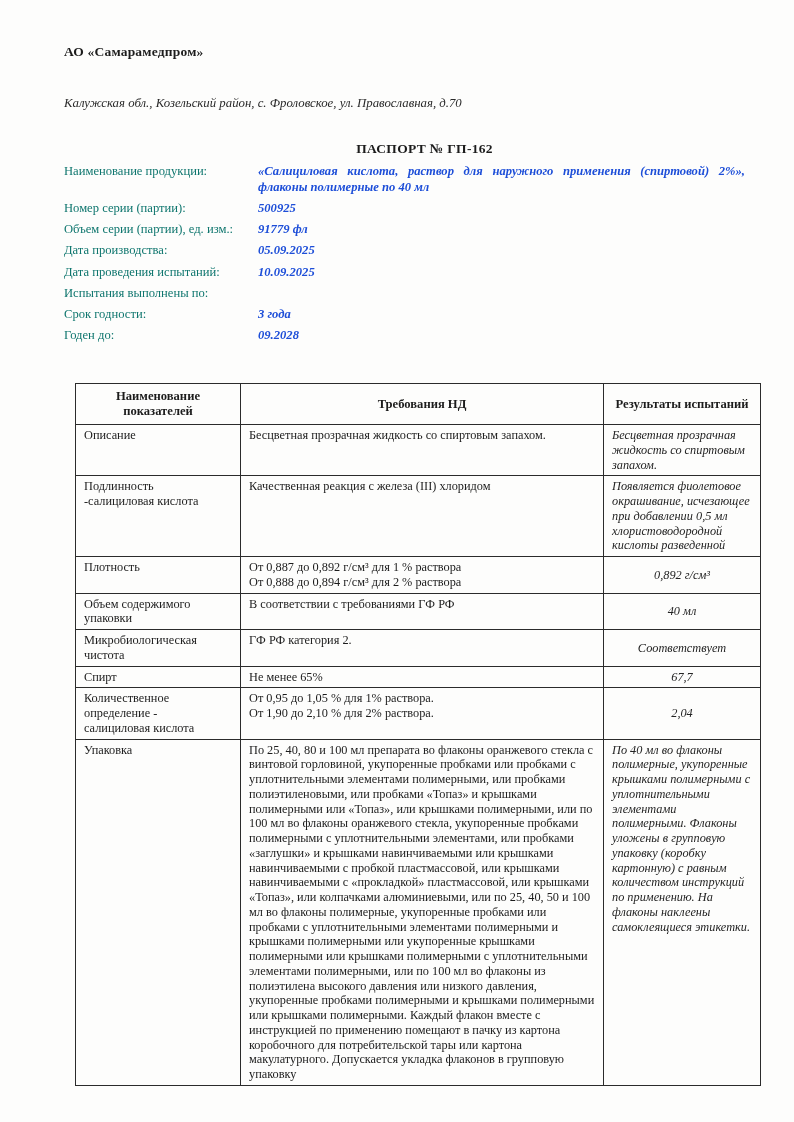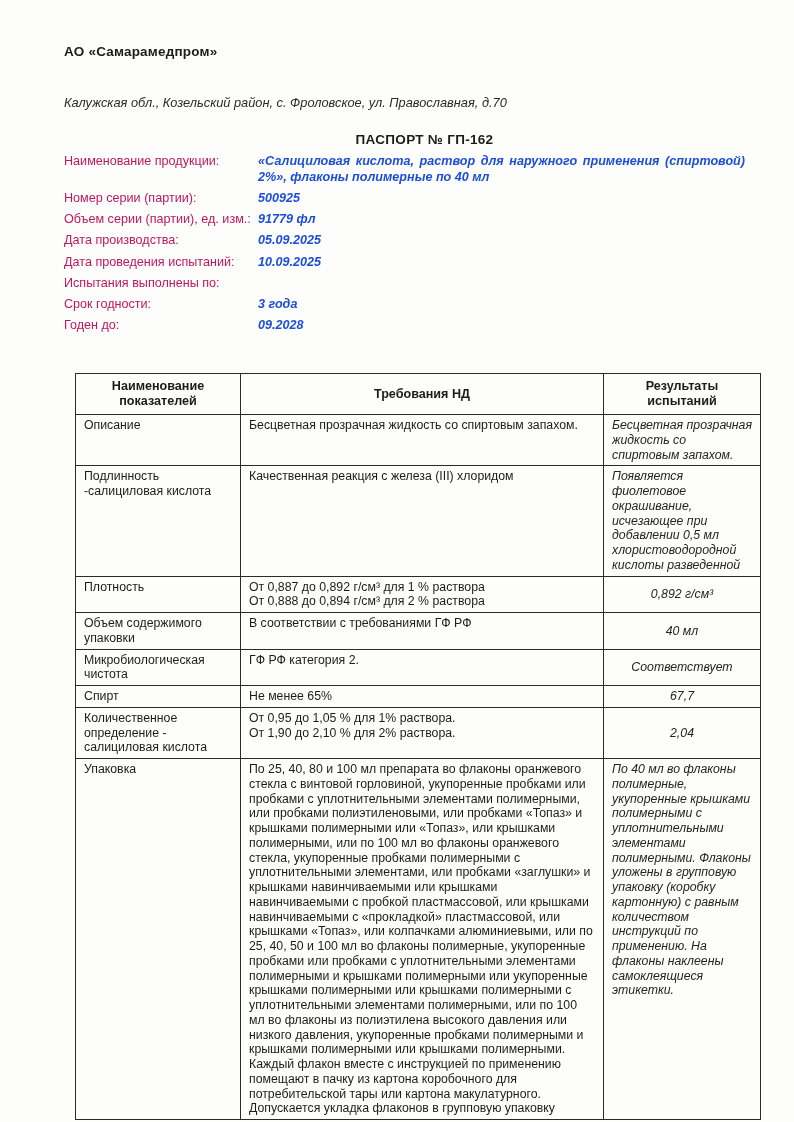--- a/index.html
+++ b/index.html
@@ -6,21 +6,21 @@
     margin: 0;
     padding: 0;
     background: #fdfdfc;
   }
   .page {
     position: relative;
     width: 794px;
     height: 1122px;
     background: #fdfdfc;
     overflow: hidden;
-    font-family: Liberation Sans, sans-serif;
+    font-family: Liberation Serif, serif;
     color: #1c1c1c;
     box-sizing: border-box;
     padding: 44px 49px 0 64px;
   }
   
   .org-name {
     font-weight: bold;
     font-size: 13.5px;
     letter-spacing: .2px;
     margin-bottom: 7px;
@@ -30,36 +30,36 @@
     font-size: 12.8px;
     color: #2a2a2a;
     margin-bottom: 6px;
     margin-top: 36px;
   }
   
   .doc-title {
     text-align: center;
     font-weight: bold;
     font-size: 13.5px;
-    margin: 22px 0 6px 40px;
+    margin: 30px 0 6px 40px;
     letter-spacing: .3px;
   }
   
   .fields { margin-top: 2px; }
   .field-row {
     display: flex;
     align-items: flex-start;
     margin-bottom: 5px;
     font-size: 12.6px;
     line-height: 1.28;
   }
   .f-label {
     width: 194px;
     flex: 0 0 194px;
-    color: #be185d;
+    color: #0f766e;
   }
   .f-value {
     flex: 1;
     font-weight: bold;
     font-style: italic;
     text-align: justify;
     color: #1d4ed8;
   }
   
   table.qc {

